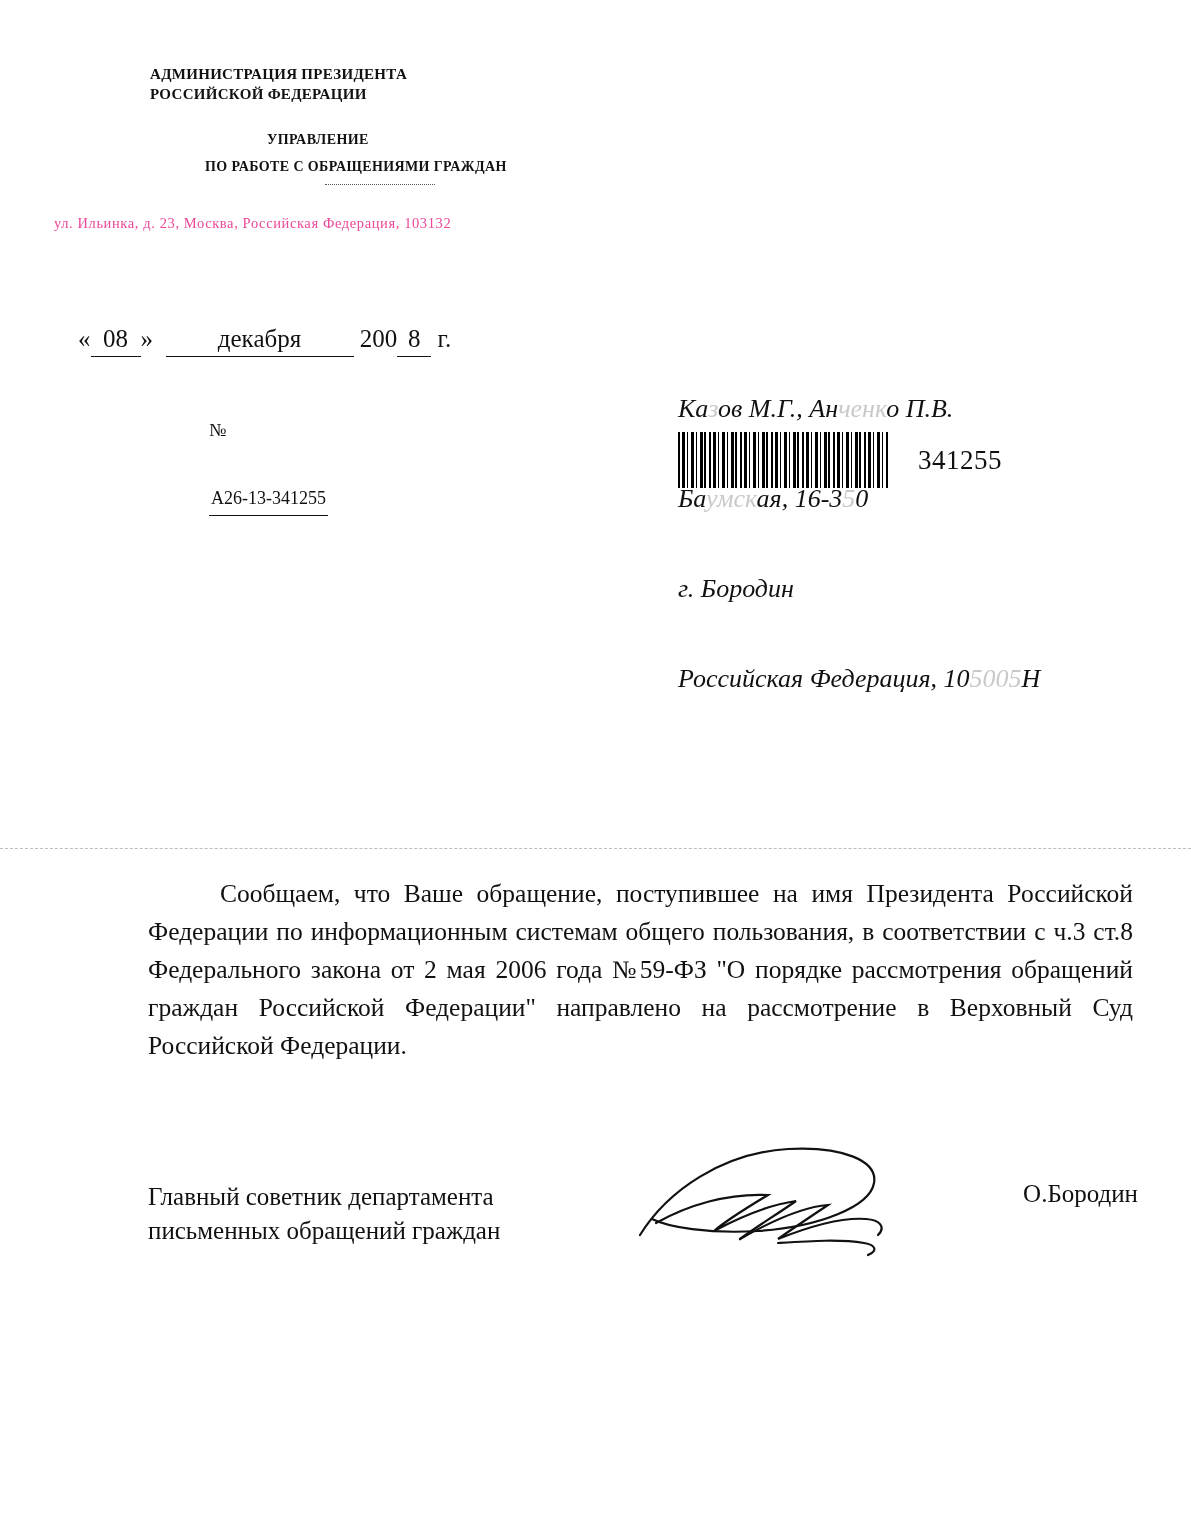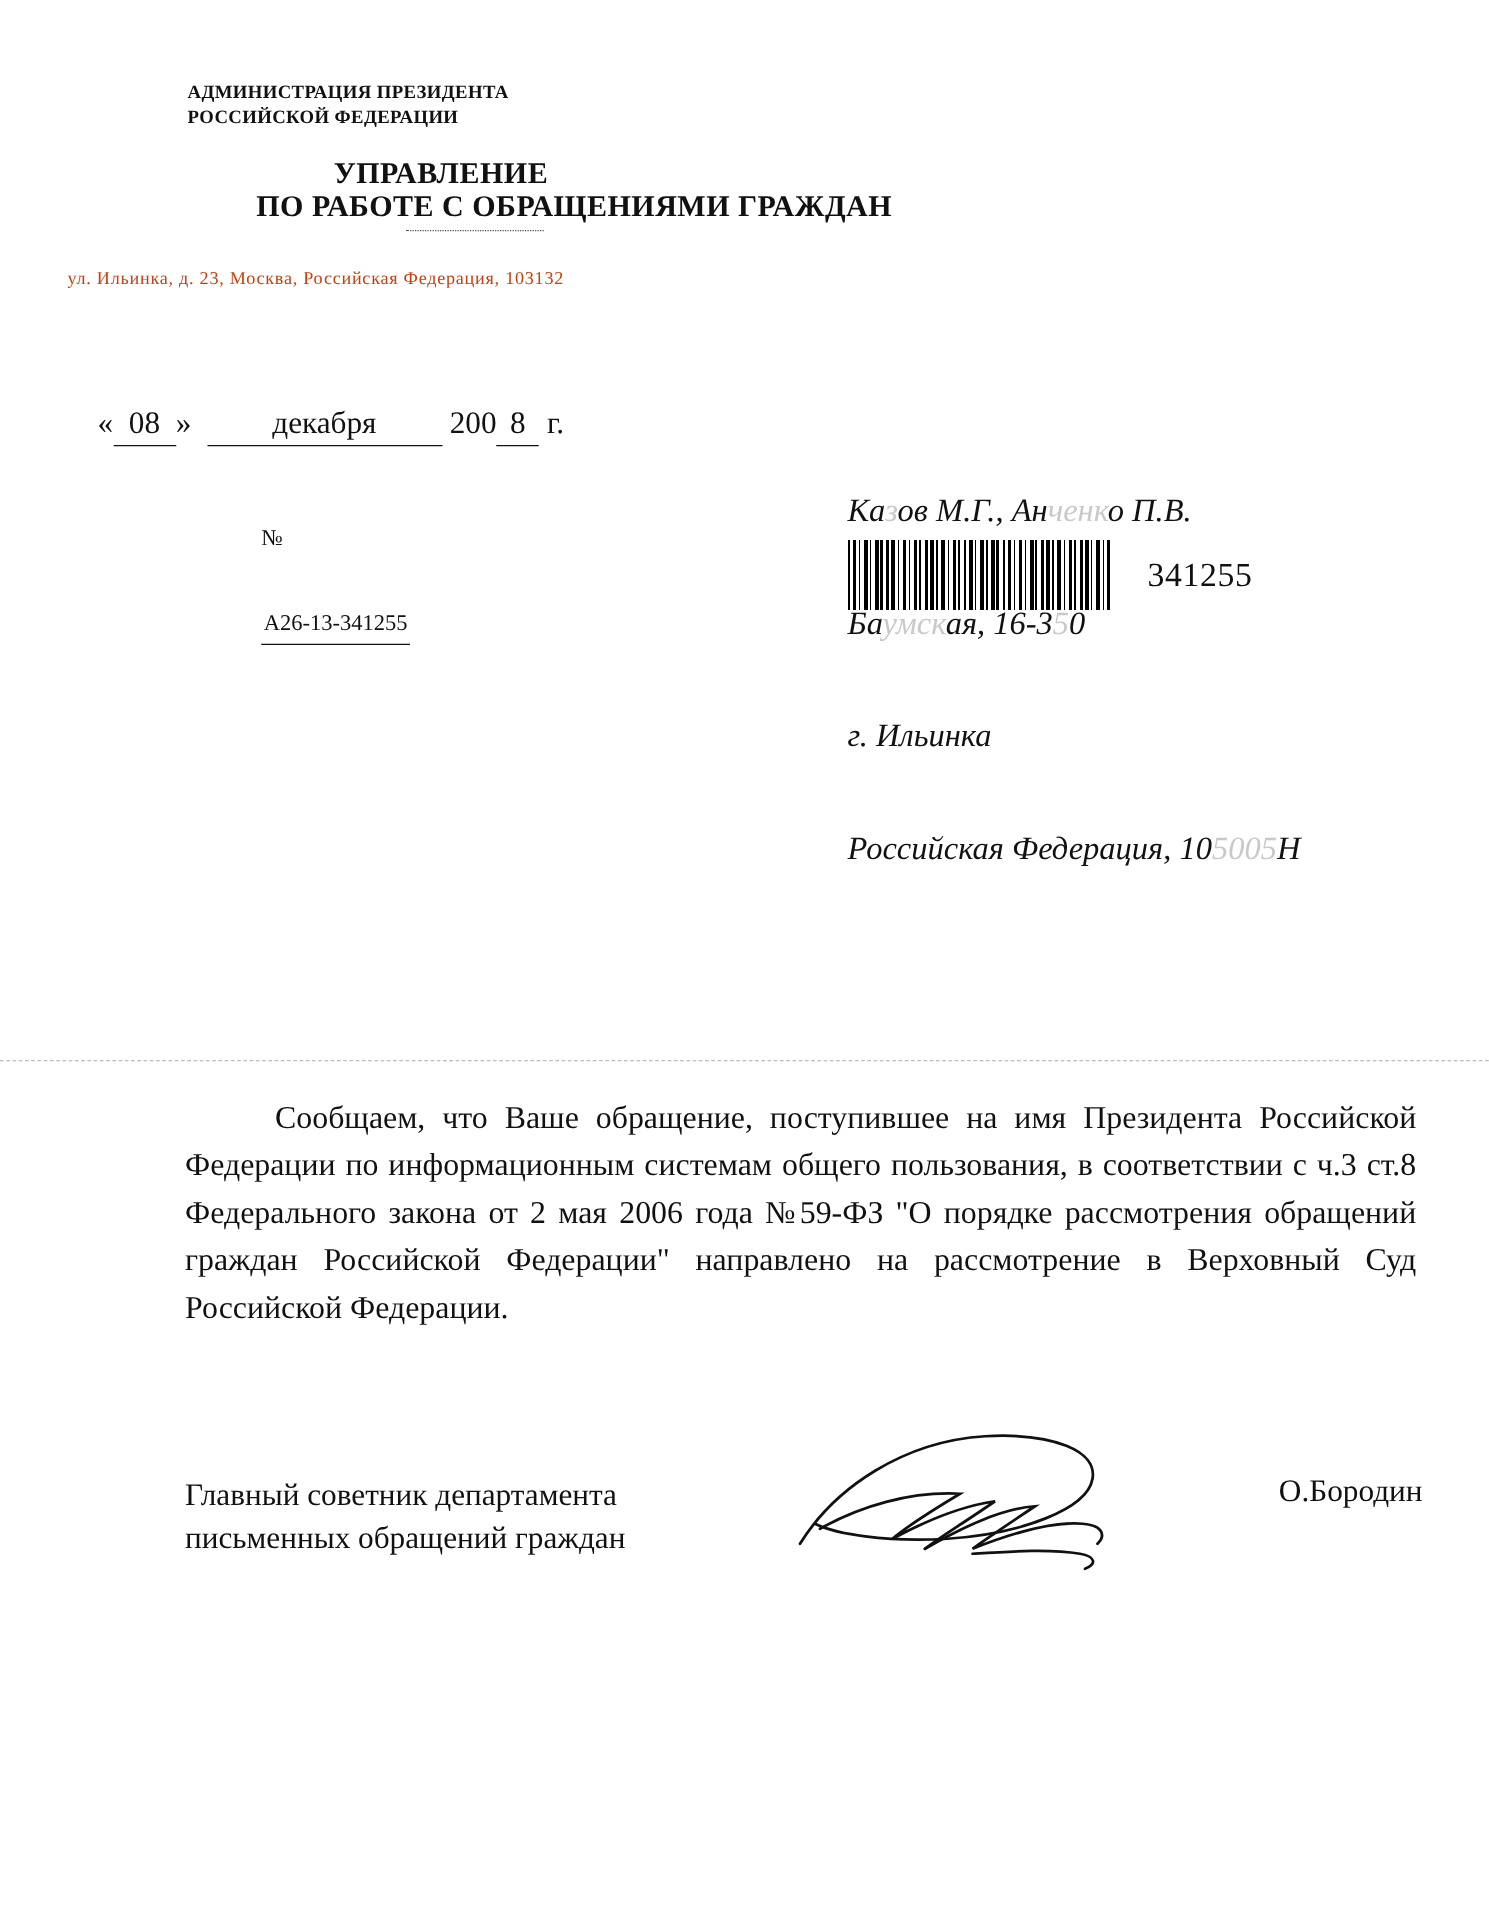--- a/index.html
+++ b/index.html
@@ -32,38 +32,38 @@
     font-family: "Liberation Serif", serif;
     font-size: 15px;
     letter-spacing: 0.3px;
     line-height: 20px;
     font-weight: 600;
   }
   .dept-block {
     margin-top: 22px;
     margin-left: 55px;
     font-weight: bold;
-    font-size: 24px;
+    font-size: 14px;
     line-height: 27px;
     letter-spacing: 0.4px;
   }
   .dept-line-1 { margin-left: 62px; }
   .dept-rule {
     margin-top: 4px;
     margin-left: 120px;
     width: 110px;
     border-top: 1px dotted #555;
     height: 0;
   }
   .address {
     margin-top: 30px;
     margin-left: -96px;
     font-size: 14.5px;
     letter-spacing: 0.6px;
-    color: #c2410c;
+    color: #ec4899;
   }
 
   
   .datenum {
     position: absolute;
     left: 78px;
     top: 322px;
     font-size: 25px;
     line-height: 34px;
   }
@@ -220,21 +220,21 @@
     <div class="num-row">
       <span>№</span>
       <span>&nbsp;</span>
       <span class="num-value">А26-13-341255</span>
     </div>
   </div>
 
   <div class="addressee">
     <div><span>Ка</span><span class="faded">з</span><span>ов М.Г., Ан</span><span class="faded">ченк</span><span>о П.В.</span></div>
     <div><span>Ба</span><span class="faded">умск</span><span>ая, 16-3</span><span class="faded">5</span><span>0</span></div>
-    <div>г. Ильинка</div>
+    <div>г. Бородин</div>
     <div><span>Российская Федерация, 10</span><span class="faded">5005</span><span>Н</span></div>
   </div>
 
   <div class="barcode-wrap">
     <div class="barcode"></div>
     <div class="barcode-num">341255</div>
   </div>
 
   <div class="fold-mark"></div>
 

